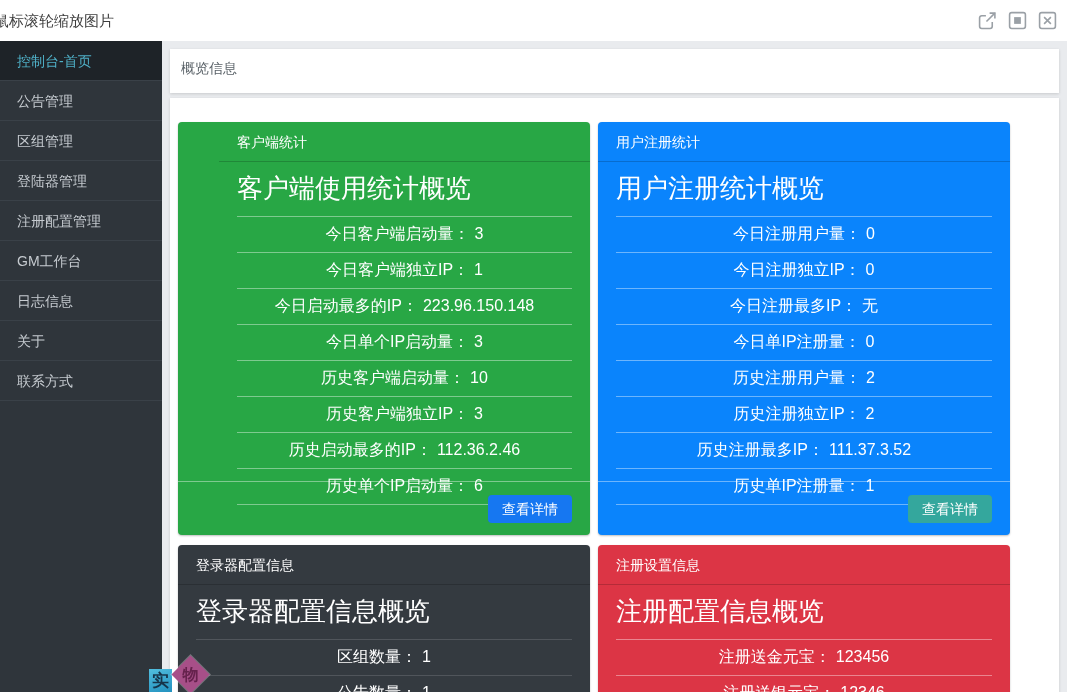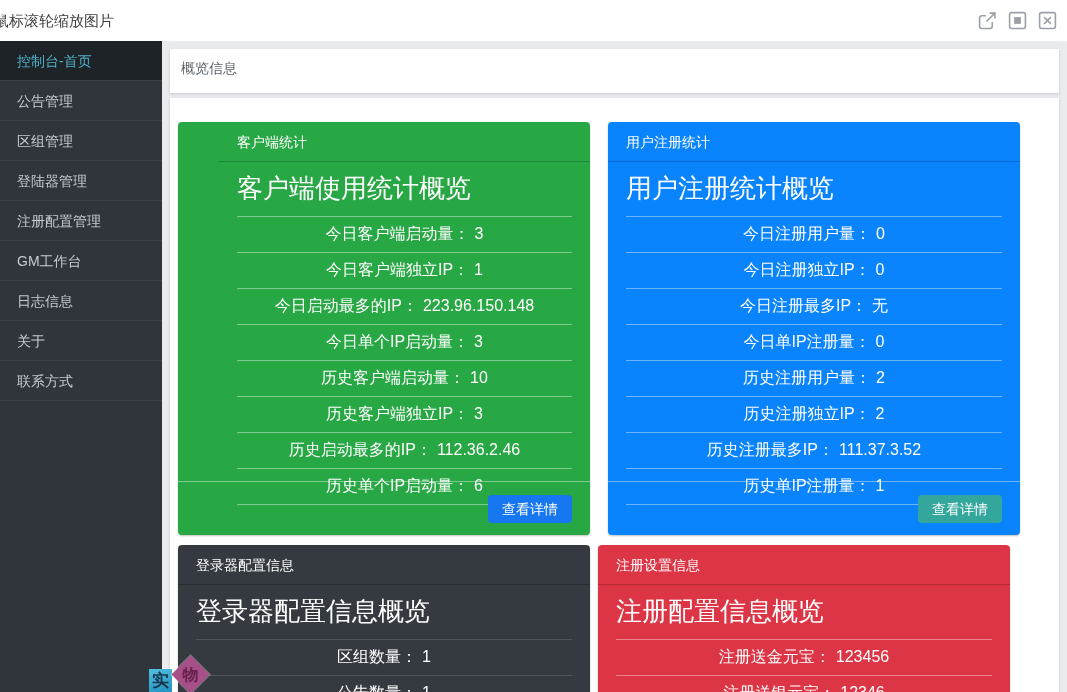--- a/index.html
+++ b/index.html
@@ -52,21 +52,21 @@
     position:absolute; left:170px; top:98px; width:889px; height:660px;
     background:#fff; box-shadow:0 1px 3px rgba(0,0,0,0.14);
   }
 
   
   .card {
     position:absolute; width:412px; border-radius:4px; color:#fff;
     box-shadow:0 1px 2px rgba(0,0,0,0.25); overflow:hidden;
   }
   .card.pos0 { left:8px;   top:24px;  height:413px;padding-left:41px; }
-  .card.pos1 { left:428px; top:24px;  height:413px;margin-left:10px; }
+  .card.pos1 { left:428px; top:24px;  height:413px; }
   .card.pos2 { left:8px;   top:447px; height:332px; }
   .card.pos3 { left:428px; top:447px; height:332px; }
 
   .card-header {
     height:40px; line-height:40px; padding:0 18px; font-size:14px;
     border-bottom:1px solid rgba(0,0,0,0.18);
   }
   .card-title {
     margin:0 18px; padding:9px 0 10px;
     font-size:26px; font-weight:normal;

